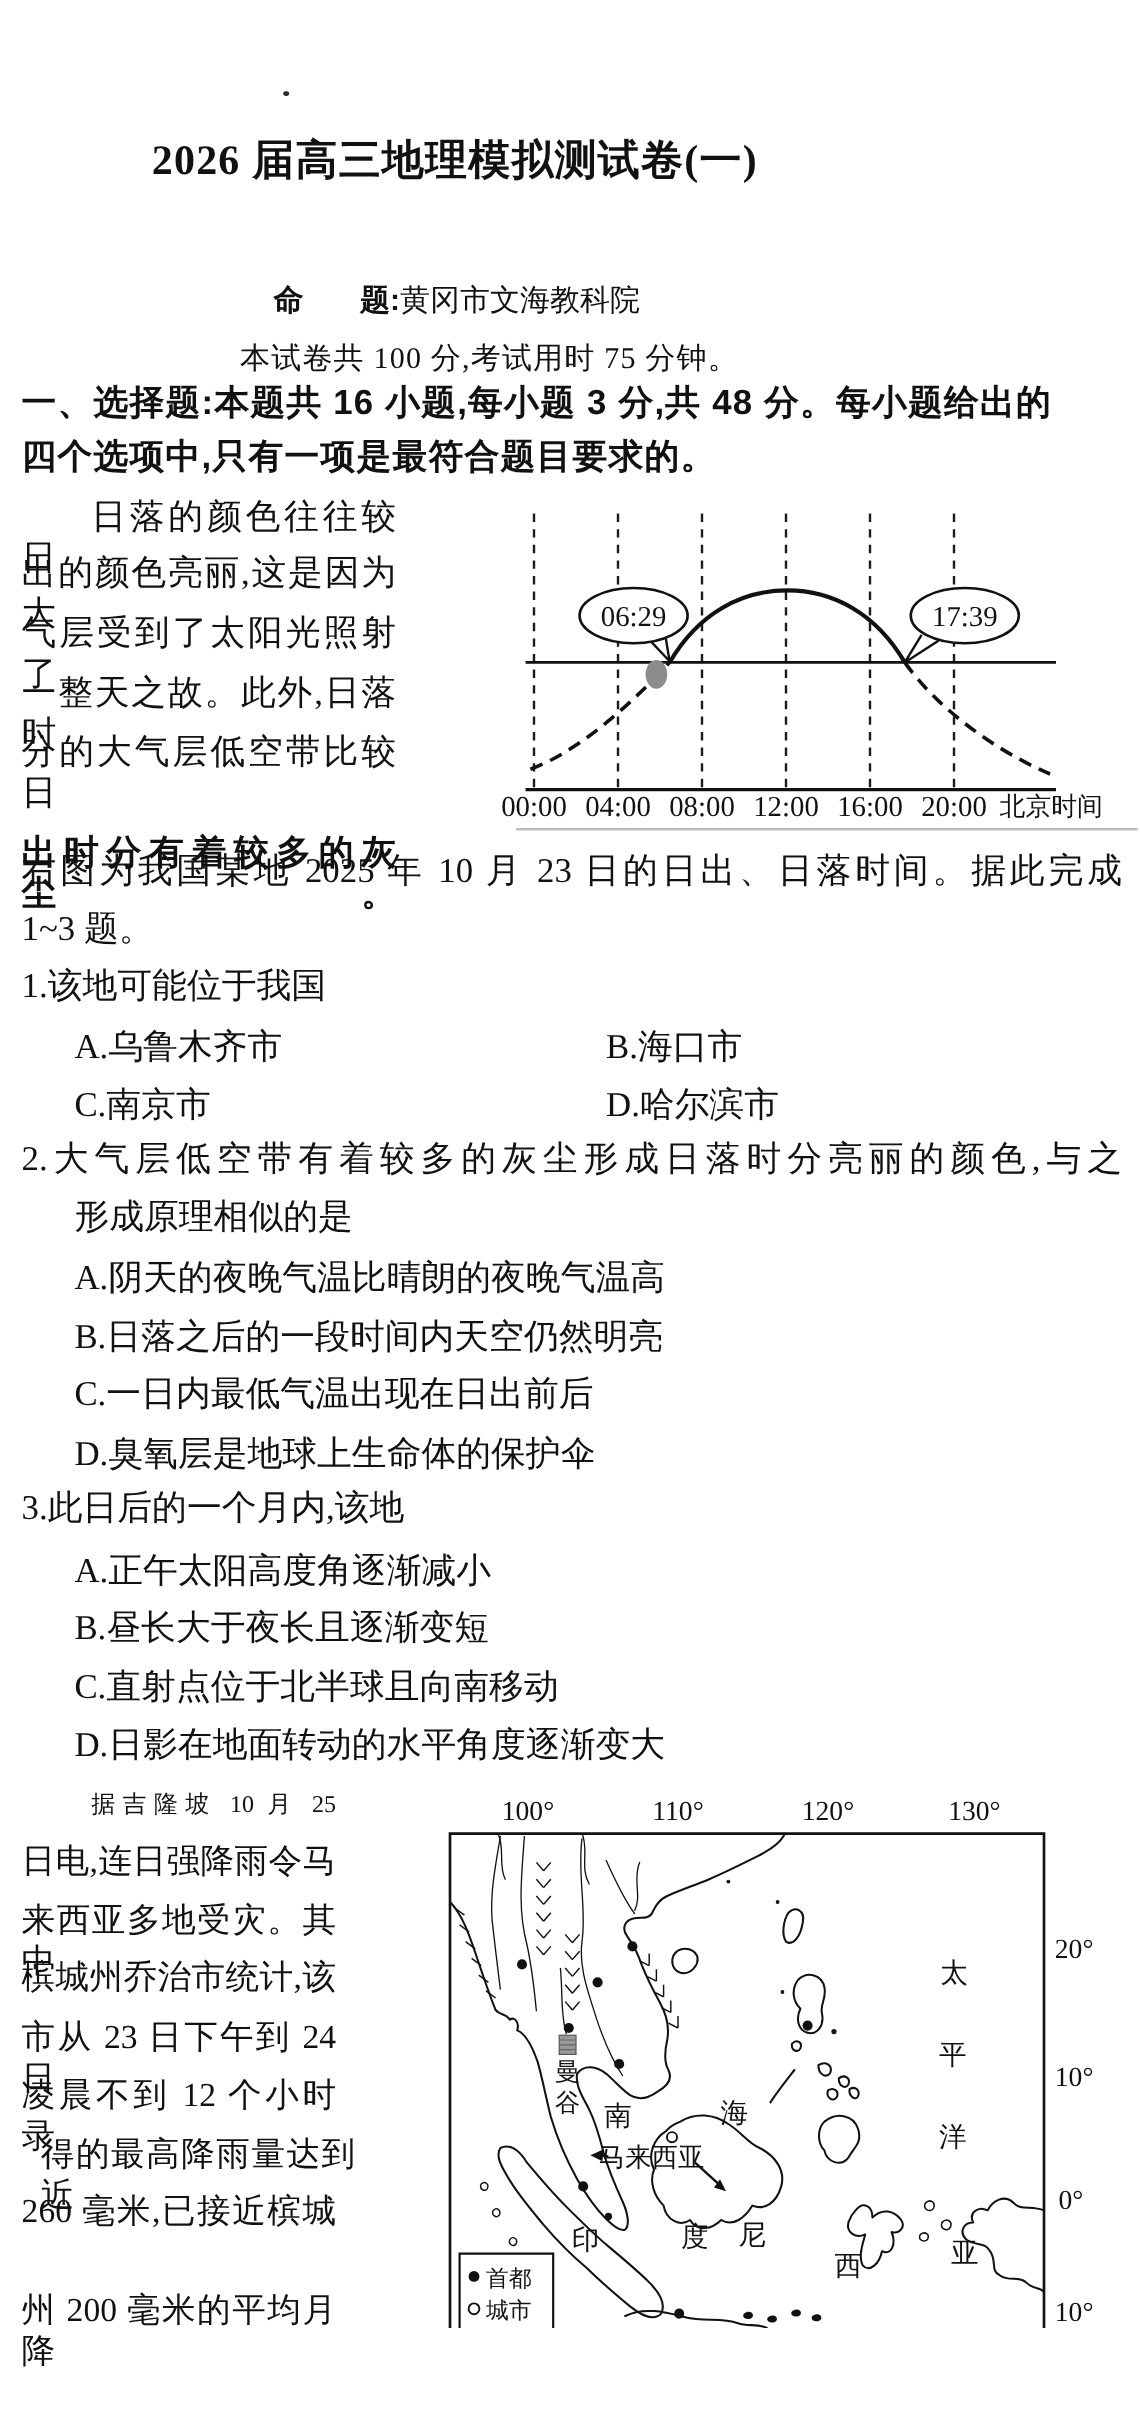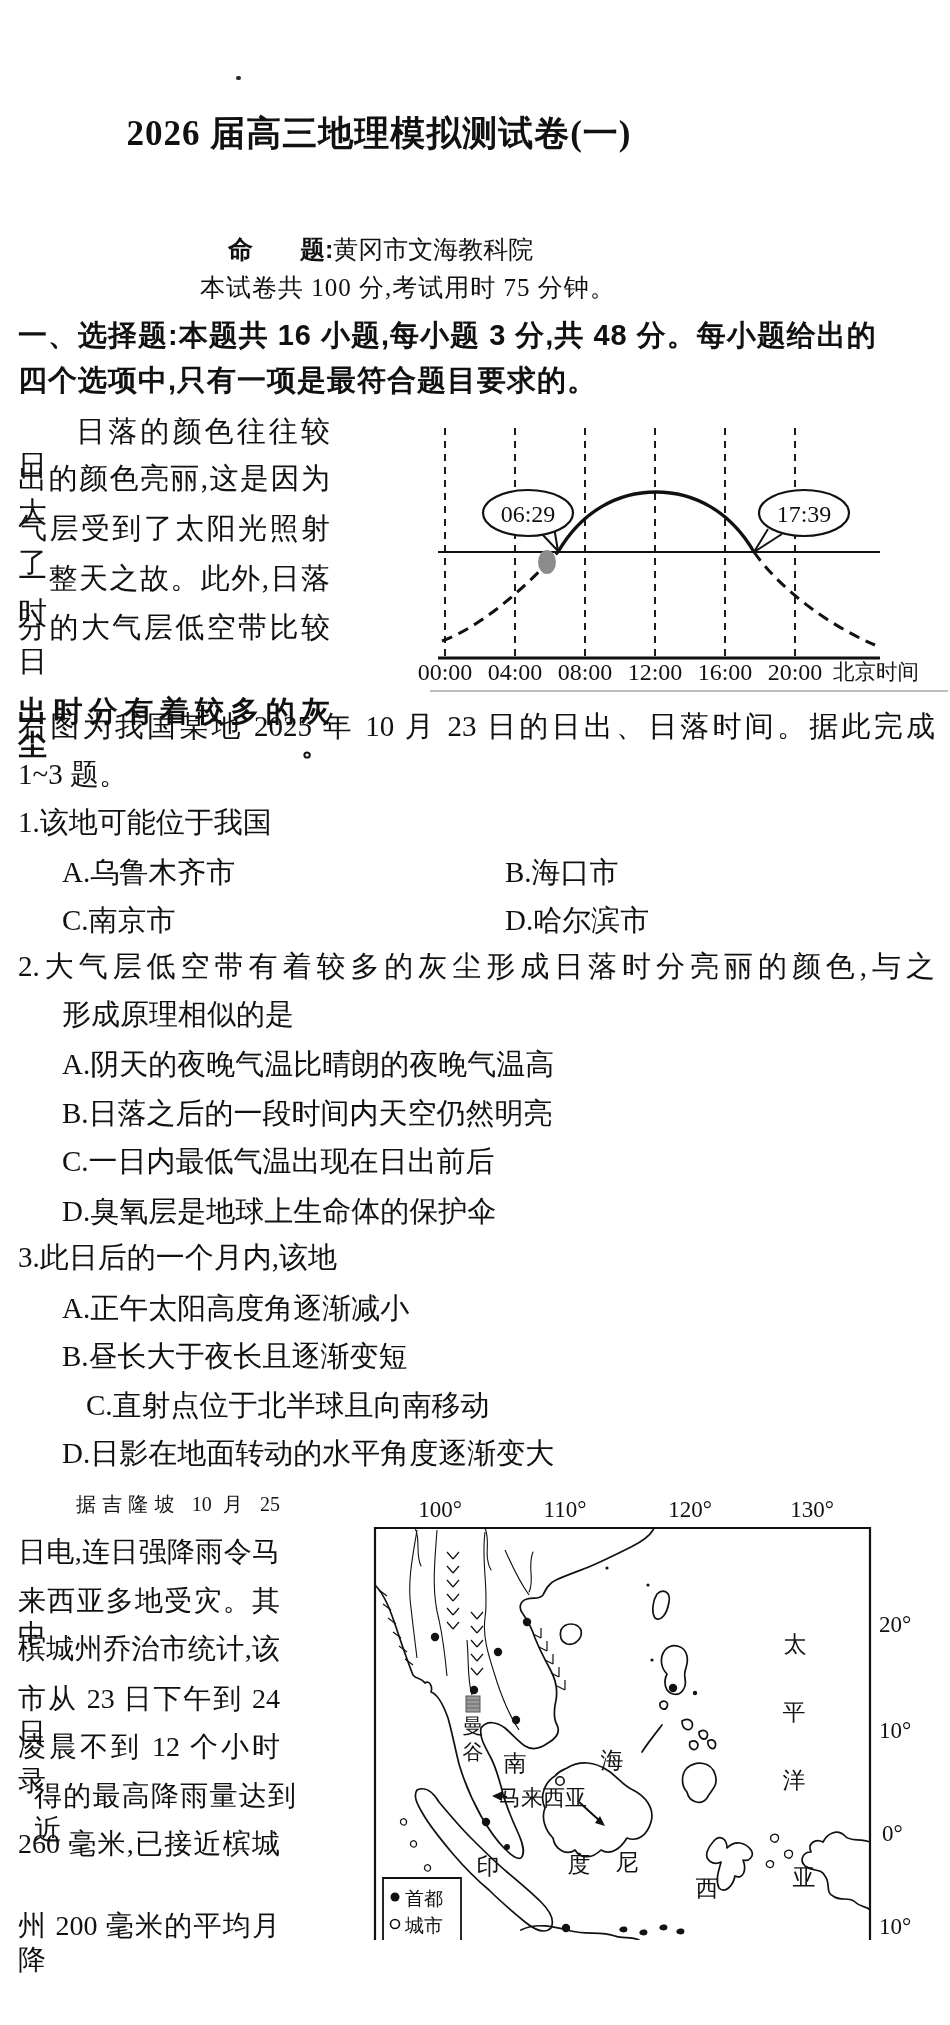--- a/index.html
+++ b/index.html
@@ -11,21 +11,21 @@
   }
   .abs{position:absolute;white-space:nowrap;}
   .title{
     left:0;top:110px;width:758px;text-align:center;
     font-size:35px;font-weight:700;letter-spacing:1px;
     font-family:"Liberation Serif","DejaVu Serif",serif;
   }
   .setter{left:228px;top:233px;font-size:25px;}
   .setter .lab{font-family:"Liberation Sans","DejaVu Sans",sans-serif;font-weight:700;}
   .setter .gap{display:inline-block;width:47px;}
-  .exam-info{left:200px;top:271px;font-size:25px;letter-spacing:1px;font-family:Liberation Serif, serif;}
+  .exam-info{left:200px;top:282px;font-size:25px;letter-spacing:1px;font-family:Liberation Serif, serif;}
   .sec{
     left:18px;font-size:29px;font-weight:700;
     font-family:"Liberation Sans","DejaVu Sans",sans-serif;letter-spacing:1px;
   }
   .body-line{font-size:29px;line-height:34px;}
   .jst{text-align:justify;text-align-last:justify;text-justify:inter-character;white-space:normal;}
   .col1{left:18px;width:312px;}
   .colmap{left:18px;width:262px;}
   .full{left:18px;width:917px;}
   .indent2{text-indent:58px;}
@@ -105,21 +105,21 @@
 <div class="abs body-line full jst" style="top:949px;"><span>2.</span><span>大气层低空带有着较多的灰尘形成日落时分亮丽的颜色,与之</span></div>
 <div class="abs body-line" style="left:62px;top:997px;">形成原理相似的是</div>
 <div class="abs opt" style="left:62px;top:1045px;">A.阴天的夜晚气温比晴朗的夜晚气温高</div>
 <div class="abs opt" style="left:62px;top:1094px;">B.日落之后的一段时间内天空仍然明亮</div>
 <div class="abs opt" style="left:62px;top:1142px;">C.一日内最低气温出现在日出前后</div>
 <div class="abs opt" style="left:62px;top:1192px;">D.臭氧层是地球上生命体的保护伞</div>
 
 <div class="abs body-line" style="left:18px;top:1240px;"><span>3.</span><span>此日后的一个月内,该地</span></div>
 <div class="abs opt" style="left:62px;top:1289px;text-align:right;">A.正午太阳高度角逐渐减小</div>
 <div class="abs opt" style="left:62px;top:1337px;">B.昼长大于夜长且逐渐变短</div>
-<div class="abs opt" style="left:62px;top:1386px;margin-left:24px;">C.直射点位于北半球且向南移动</div>
+<div class="abs opt" style="left:62px;top:1386px;">C.直射点位于北半球且向南移动</div>
 <div class="abs opt" style="left:62px;top:1434px;">D.日影在地面转动的水平角度逐渐变大</div>
 
 <div class="abs body-line colmap jst indent2" style="top:1487px;font-size:20px;">据吉隆坡 10 月 25</div>
 <div class="abs body-line colmap jst" style="top:1535px;font-size:28px;">日电,连日强降雨令马</div>
 <div class="abs body-line colmap jst" style="top:1584px;font-size:28px;">来西亚多地受灾。其中</div>
 <div class="abs body-line colmap jst" style="top:1632px;font-size:28px;">槟城州乔治市统计,该</div>
 <div class="abs body-line colmap jst" style="top:1682px;font-size:28px;">市从 23 日下午到 24 日</div>
 <div class="abs body-line colmap jst" style="top:1730px;font-size:28px;">凌晨不到 12 个小时录</div>
 <div class="abs body-line colmap jst" style="top:1779px;font-size:28px;margin-left:16px;">得的最高降雨量达到近</div>
 <div class="abs body-line colmap jst" style="top:1827px;font-size:28px;">260 毫米,已接近槟城</div>

